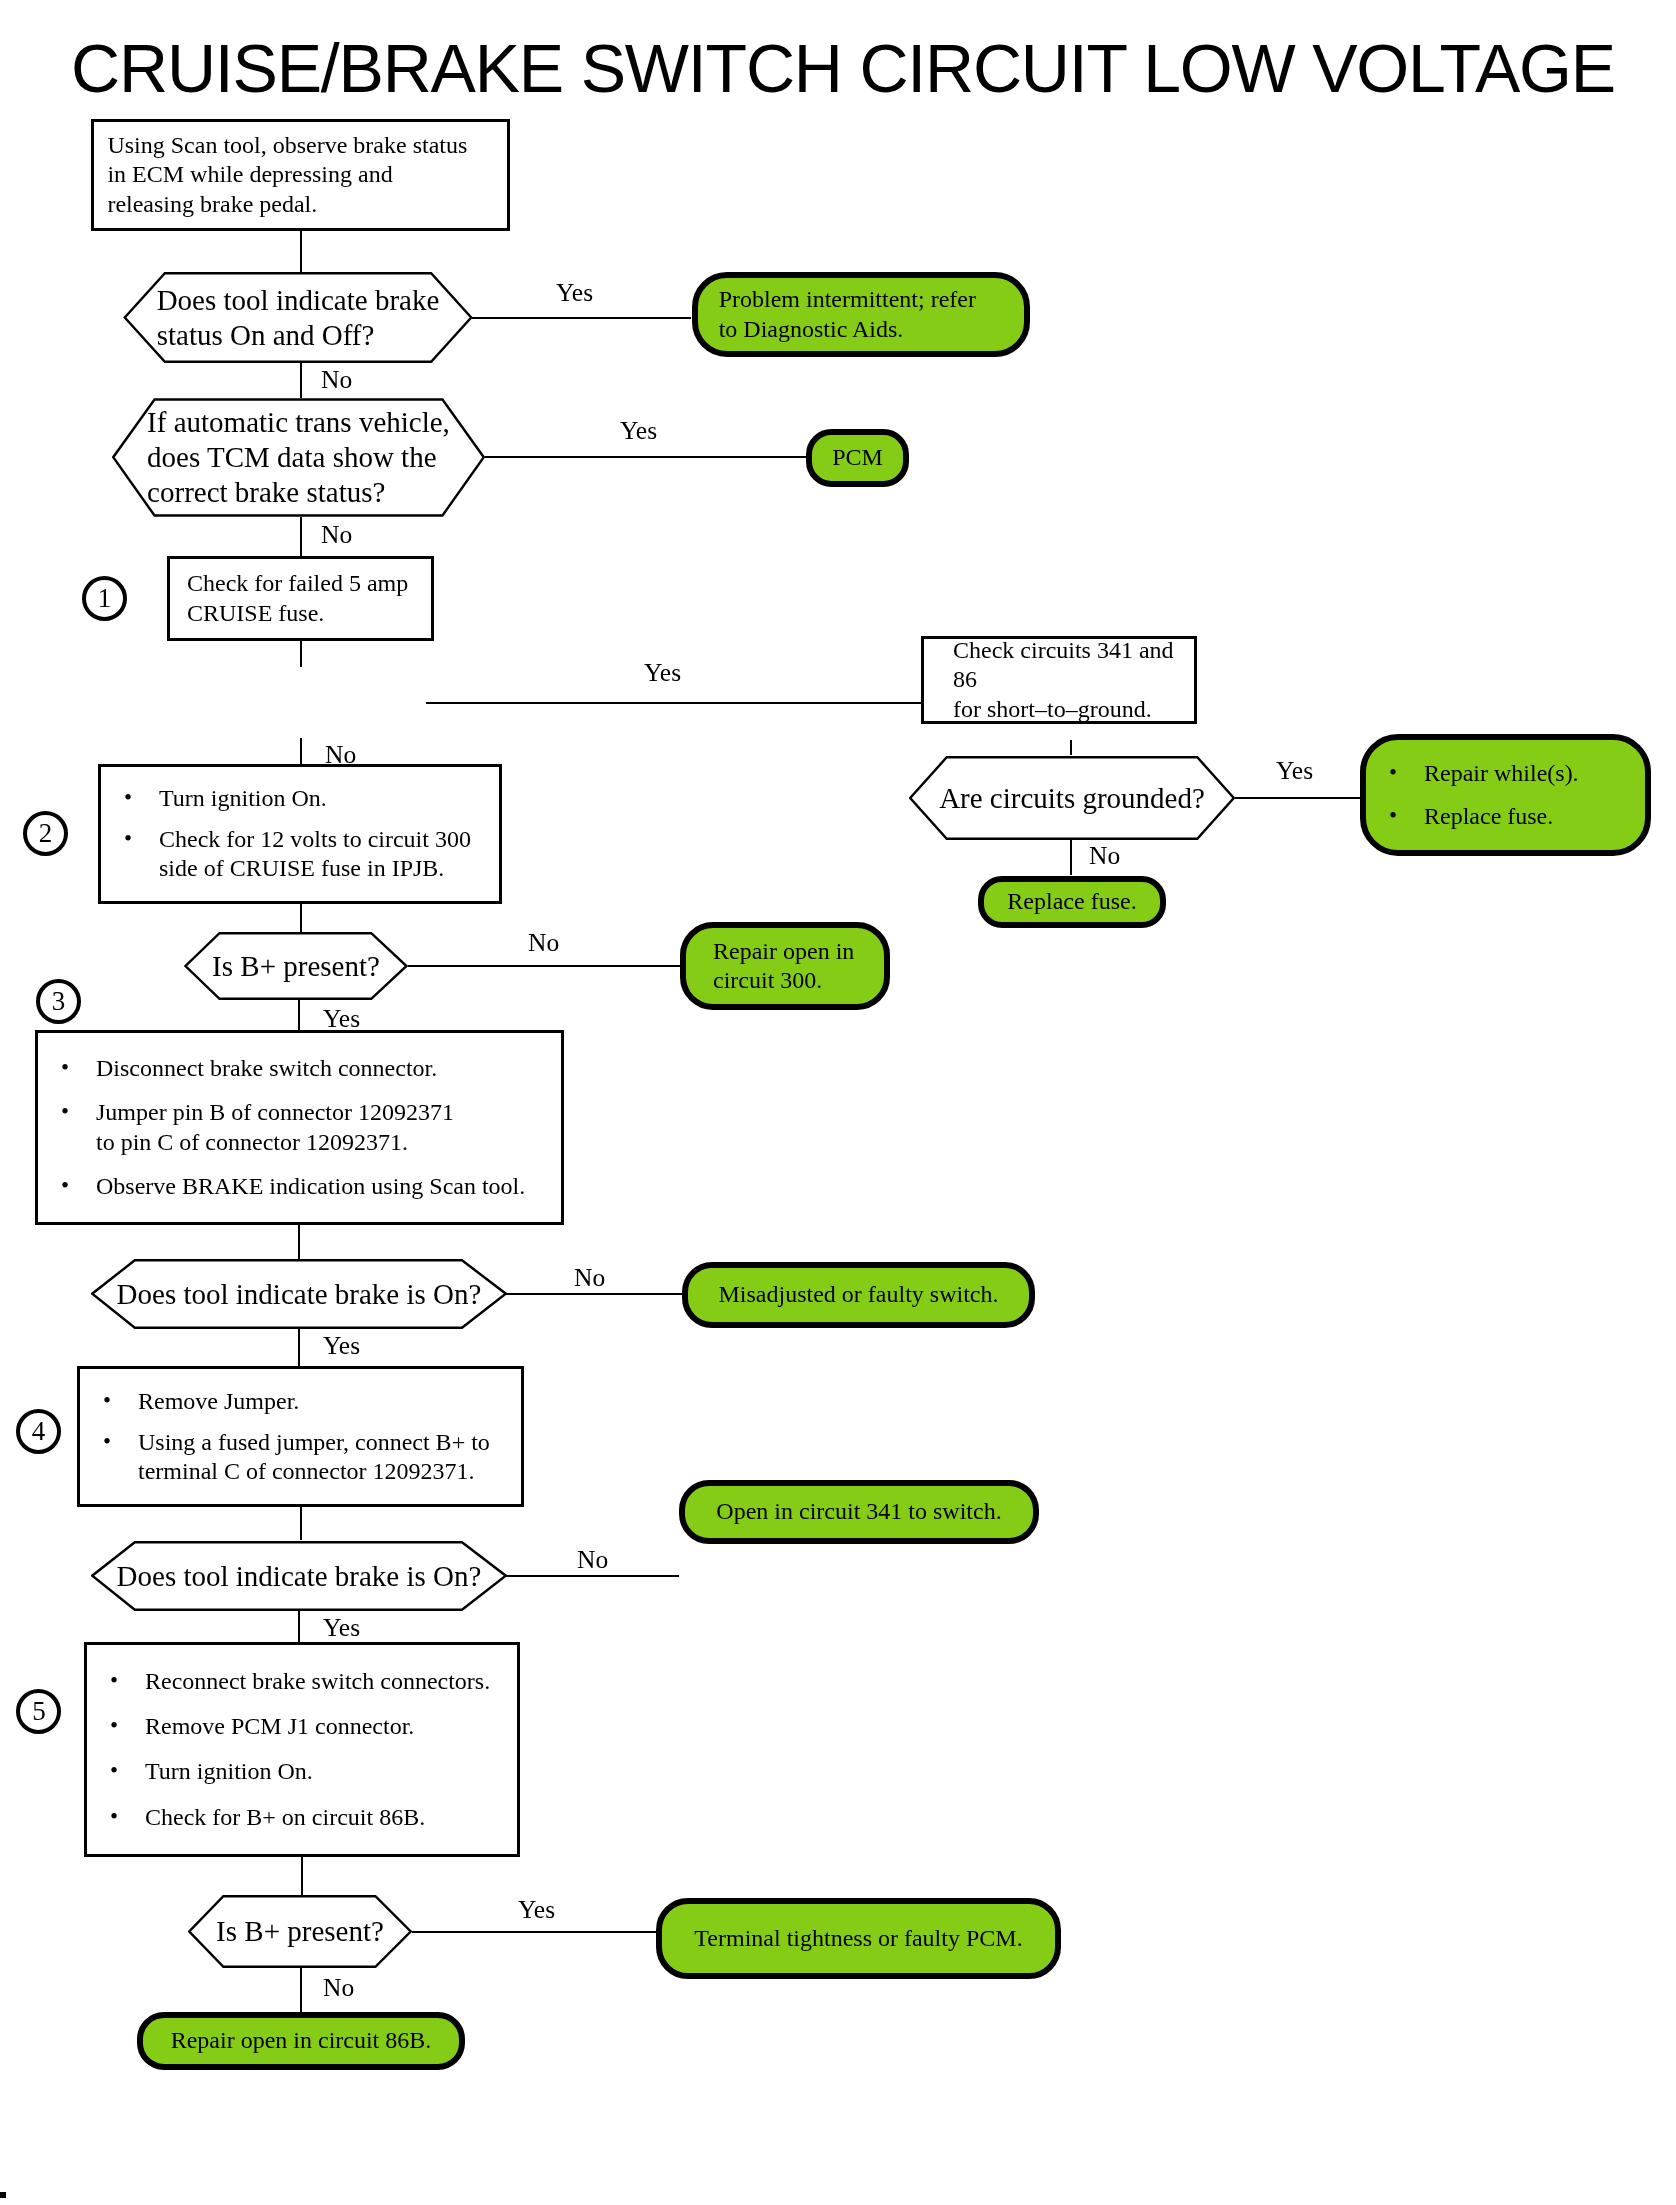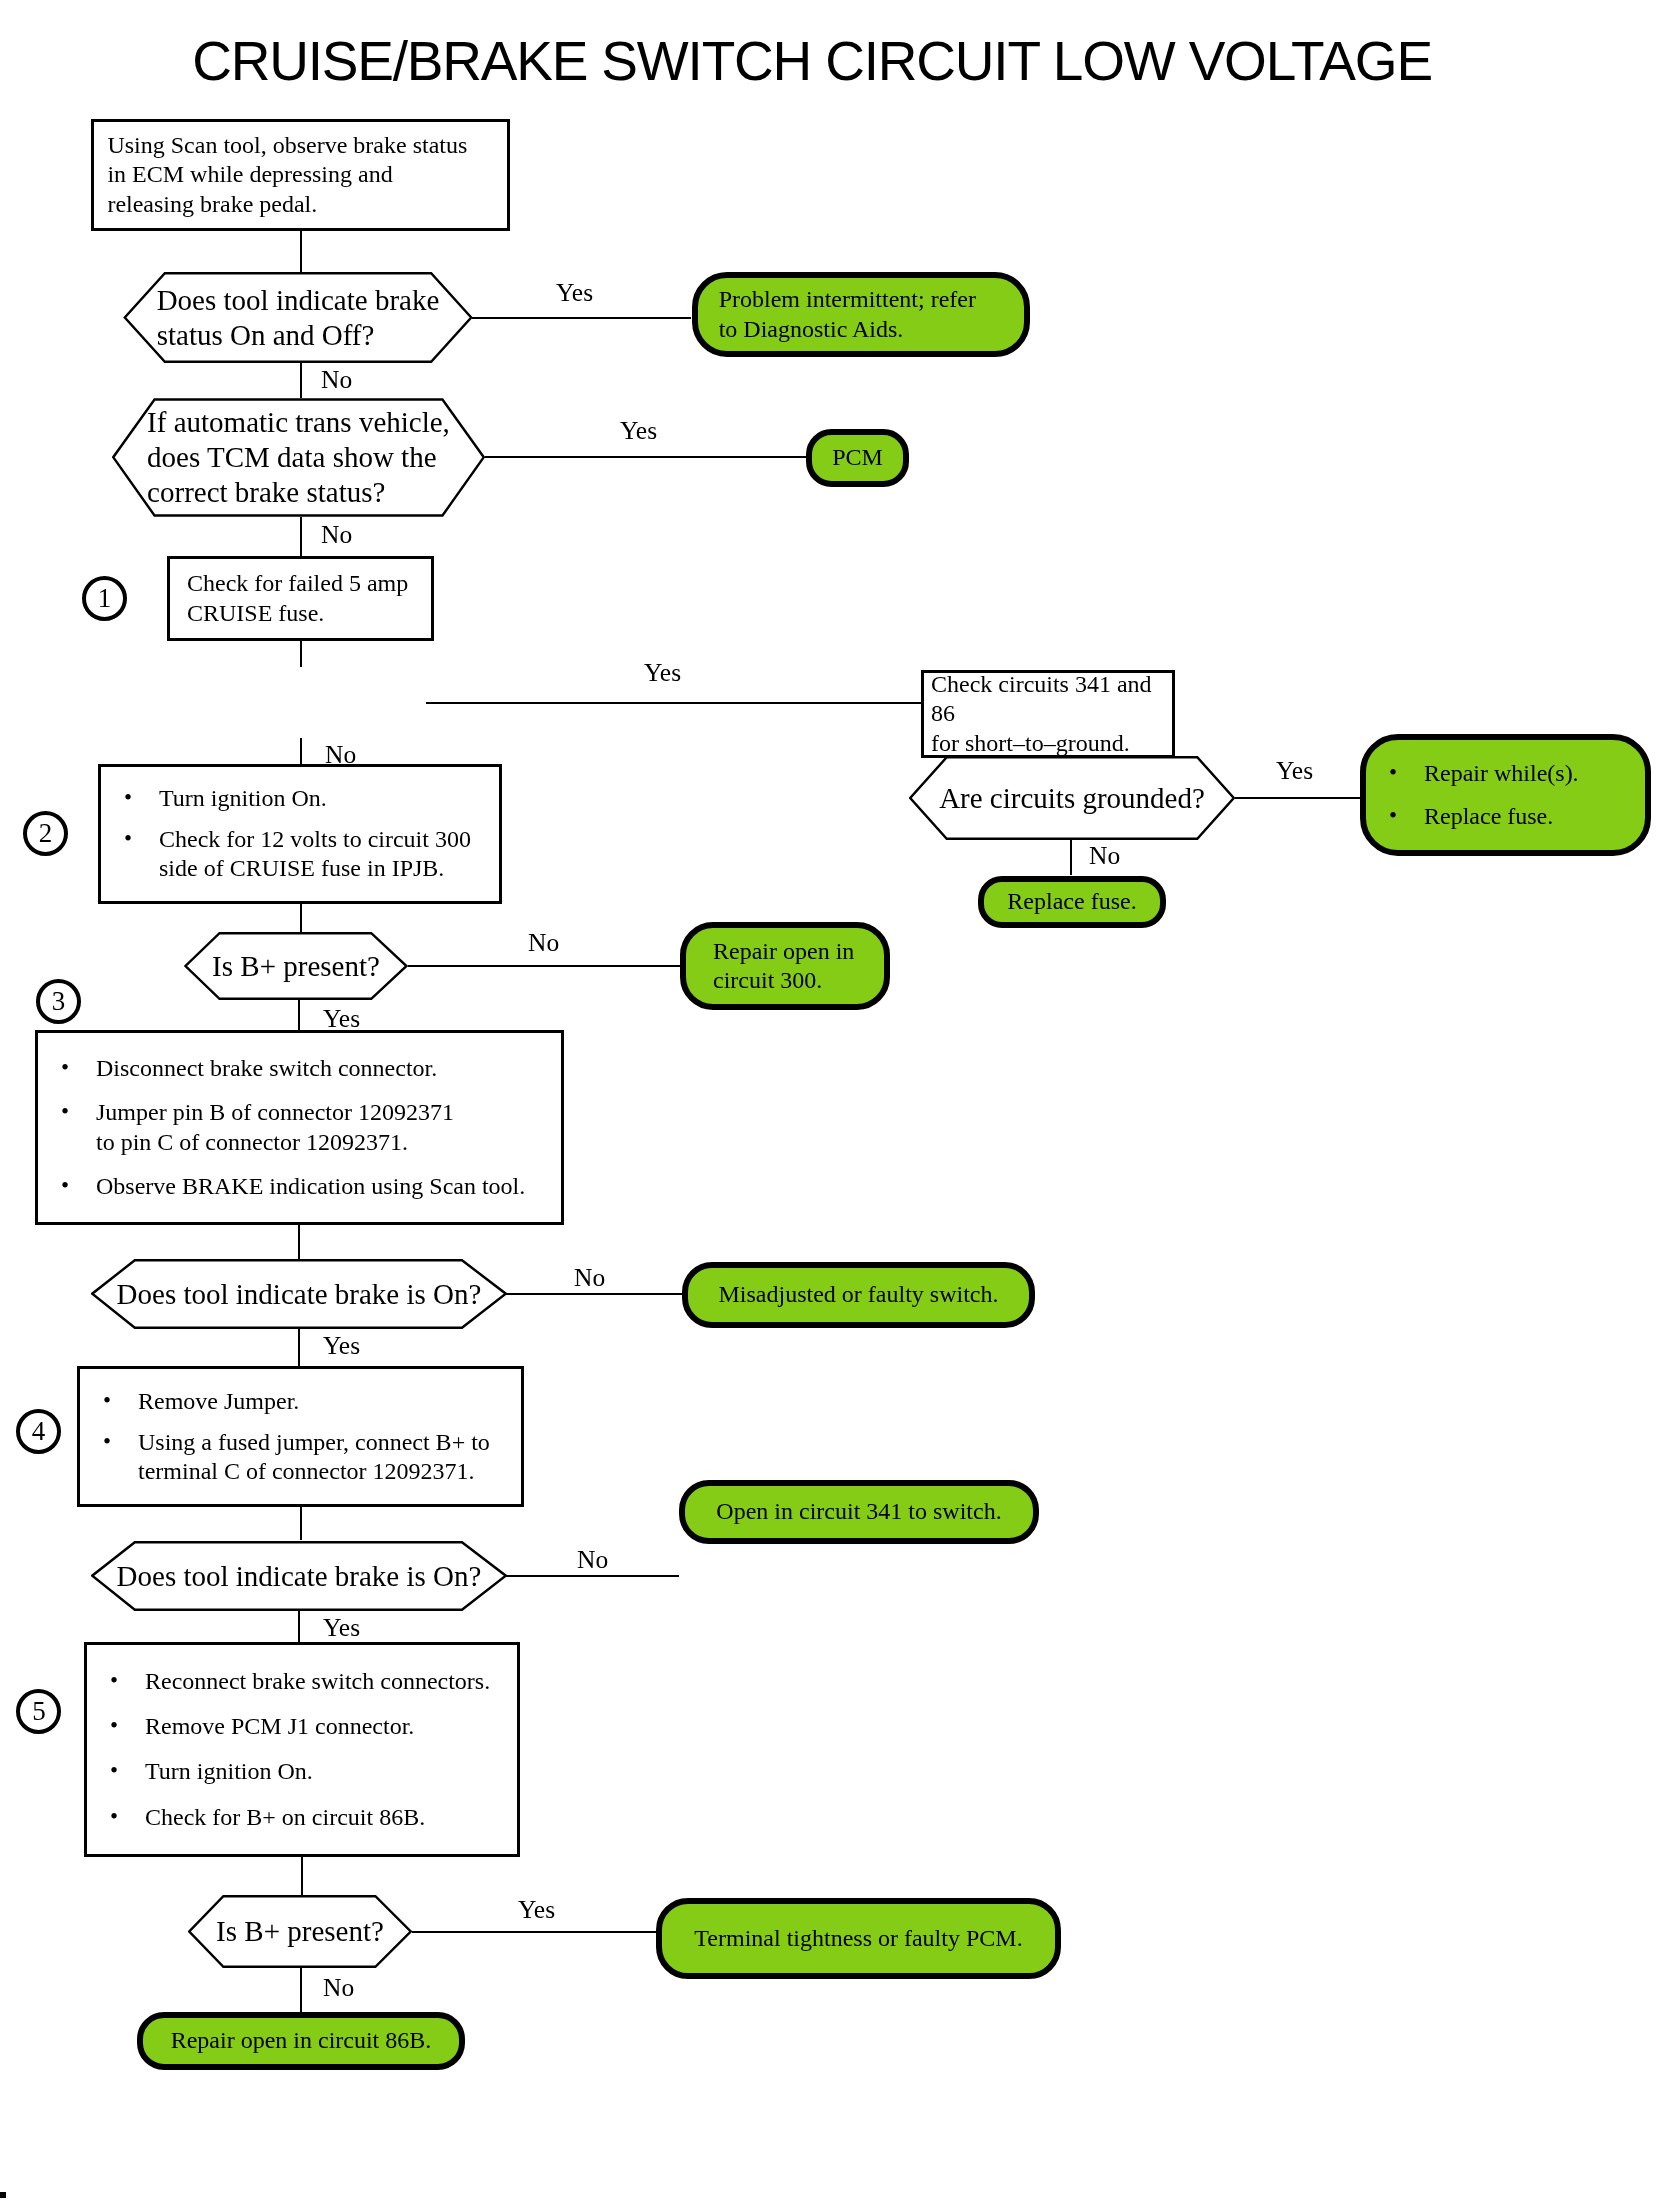--- a/index.html
+++ b/index.html
@@ -1,20 +1,20 @@
 <!DOCTYPE html>
 <html style="font-size:9.7px"><head>
 <meta charset="utf-8">
 <style>
   html,body{margin:0;padding:0;background:#fff;}
   .canvas{position:relative;width:1676px;height:2205px;background:#ffffff;
           font-family:"Liberation Serif",serif;color:#000;overflow:hidden;}
   .title{position:absolute;left:0;top:29px;width:1624px;text-align:center;
-         font-family:"Liberation Sans",sans-serif;font-size:55px;letter-spacing:-1.2px;
-         font-weight:500;white-space:nowrap;}
+         font-family:"Liberation Sans",sans-serif;font-size:68px;letter-spacing:-1.2px;
+         font-weight:500;white-space:nowrap;padding-left:31px;}
   .box{position:absolute;background:#fff;border:3.6px solid #000;box-sizing:border-box;}
   .term{position:absolute;background:#84cc16;border:6.7px solid #000;box-sizing:border-box;}
   .flexc{display:flex;align-items:center;justify-content:center;}
   .flexl{display:flex;align-items:center;justify-content:flex-start;}
   .pre{white-space:pre-line;font-size:24px;line-height:1.22;}
   .hexwrap{position:absolute;}
   .hexwrap svg{position:absolute;left:0;top:0;width:100%;height:100%;}
   .hextext{position:absolute;left:0;top:0;right:0;bottom:0;
            display:flex;align-items:center;justify-content:center;
            white-space:pre-line;font-size:29px;line-height:1.2;}
@@ -95,21 +95,21 @@
   </div>
   <div class="lbl" style="left:321px;top:520px;">No</div>
 
   <div class="stepnum" style="left:82px;top:576px;">1</div>
   <div class="box flexl" style="left:167px;top:556px;width:267px;height:85px;padding-left:17px;">
     <div class="pre">Check for failed 5 amp
 CRUISE fuse.</div>
   </div>
 
   <div class="lbl" style="left:644px;top:658px;">Yes</div>
-  <div class="box flexl" style="left:921px;top:670px;width:254px;height:88px;padding-left:7px;">
+  <div class="box flexl" style="left:921px;top:636px;width:276px;height:88px;padding-left:29px;">
     <div class="pre">Check circuits 341 and 86
 for short–to–ground.</div>
   </div>
   <div class="lbl" style="left:325px;top:740px;">No</div>
 
   <div class="hexwrap" style="left:909px;top:756px;width:326px;height:84px;">
     <svg viewBox="0 0 536 138">
       <polygon points="62,2 474,2 534,69 474,136 62,136 2,69" fill="#fff" stroke="#000" stroke-width="4"></polygon>
     </svg>
     <div class="hextext">Are circuits grounded?</div>

